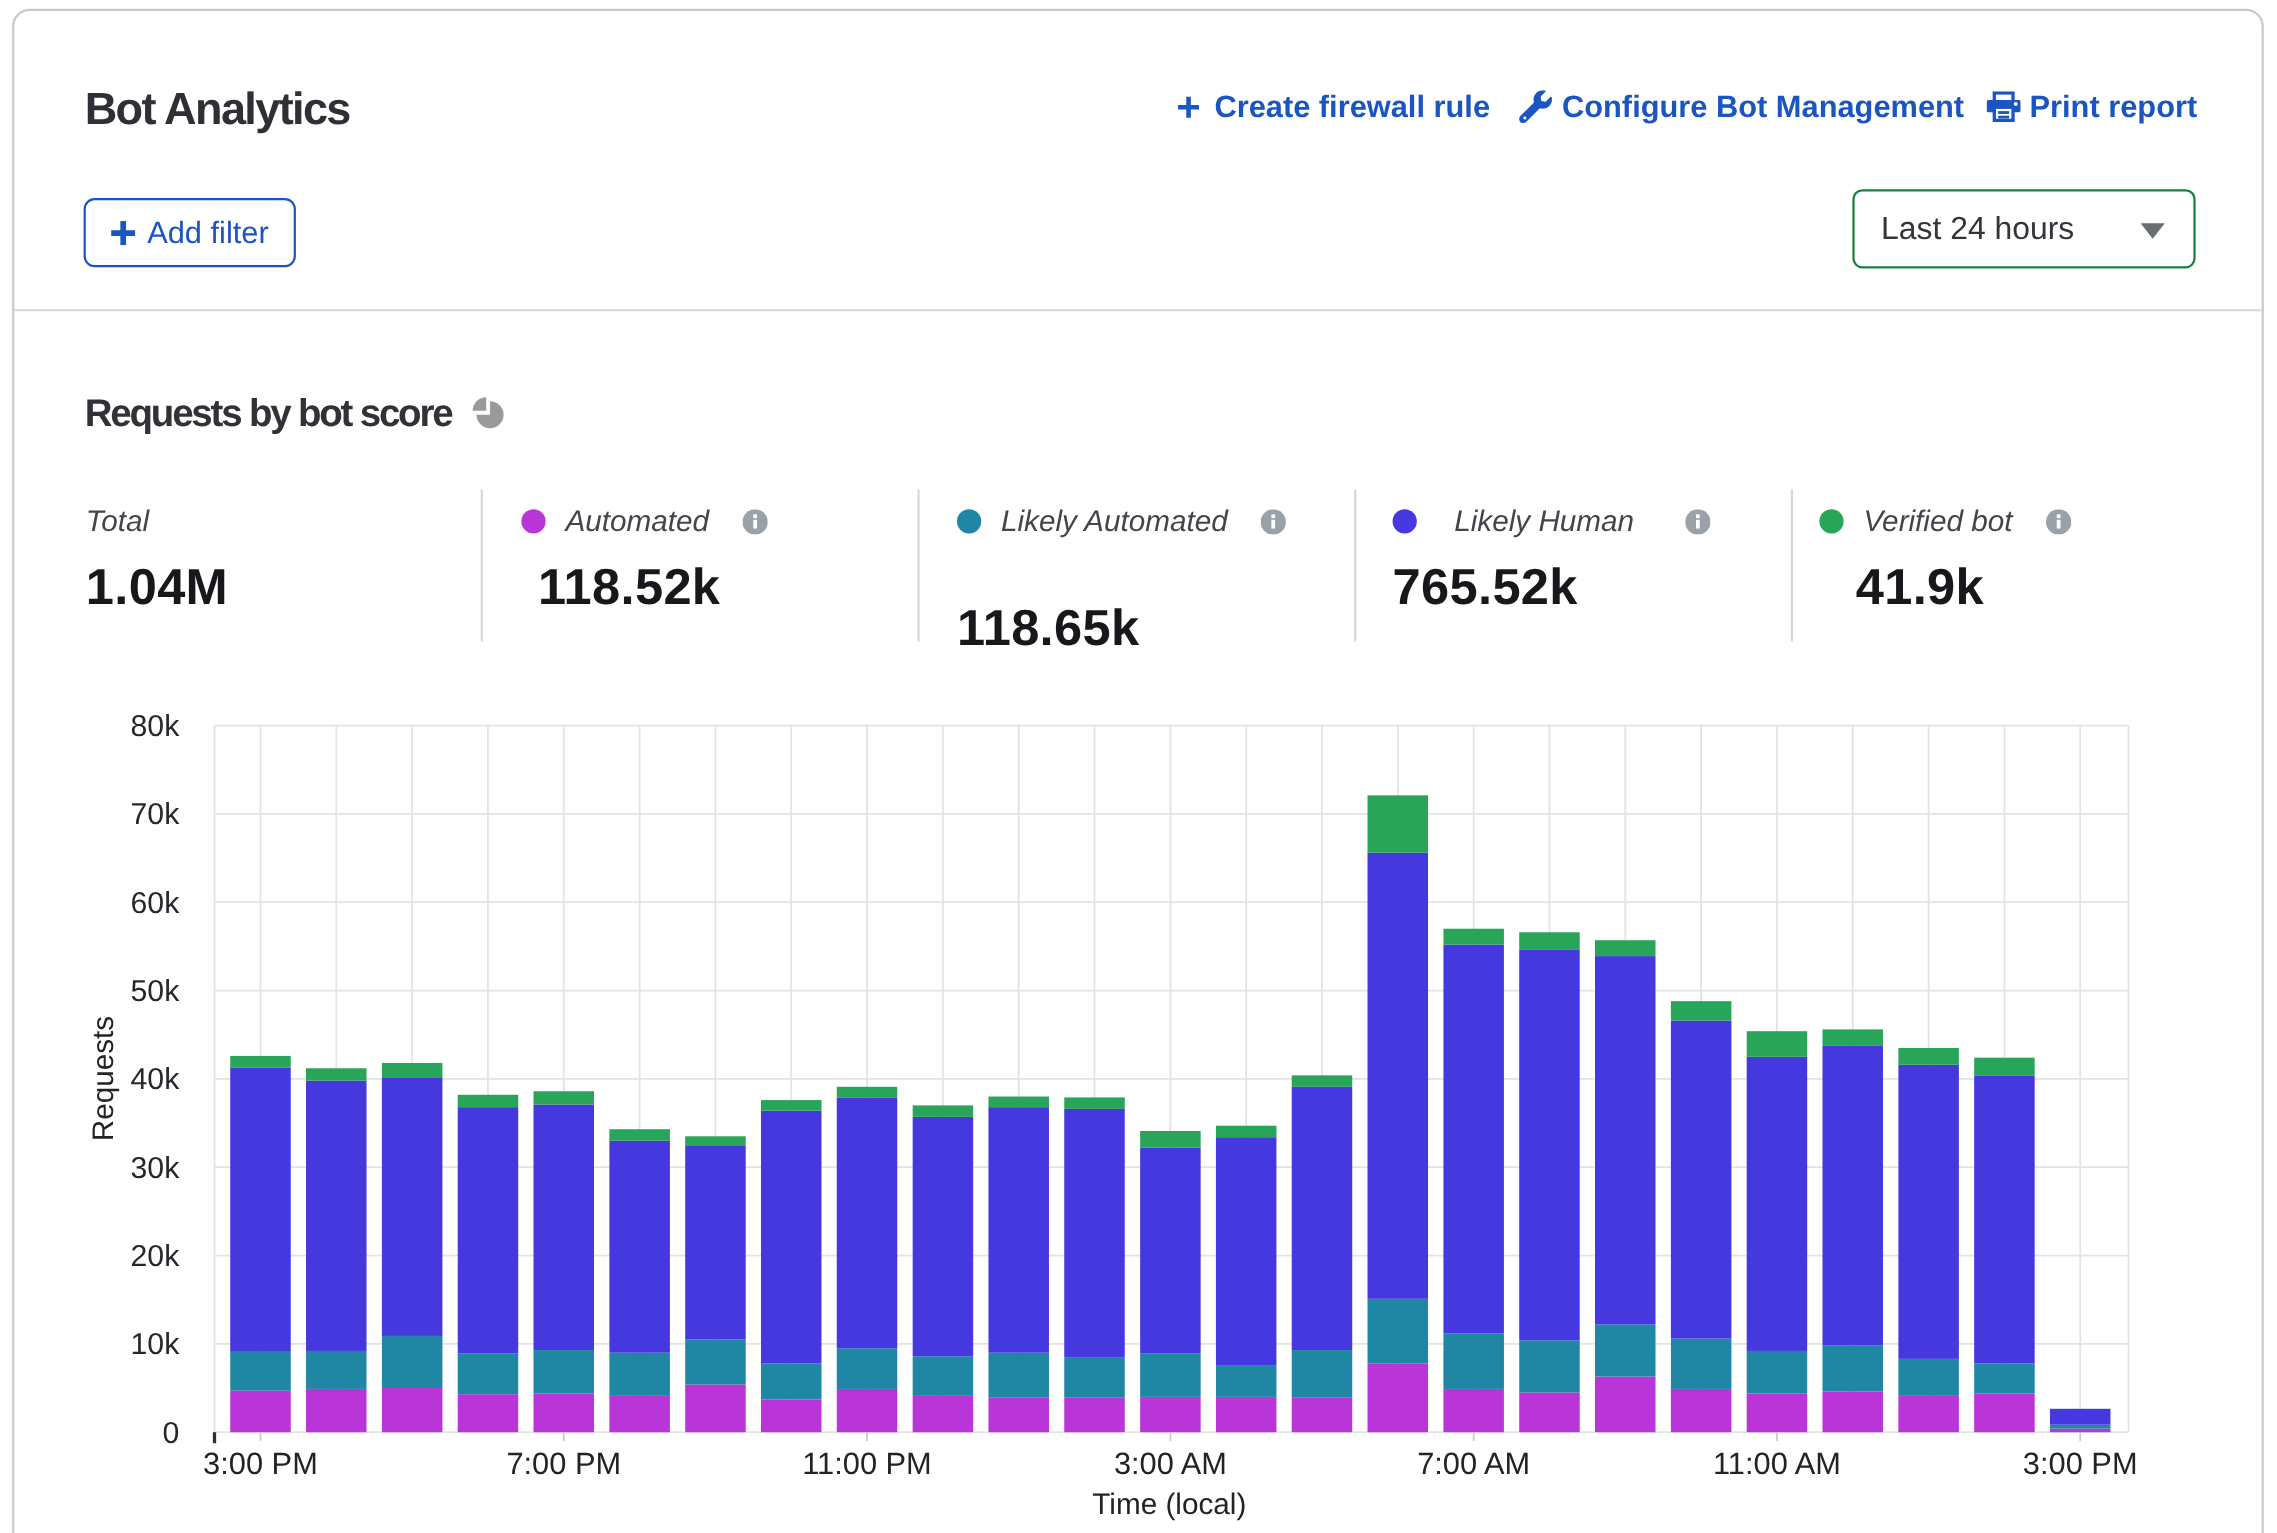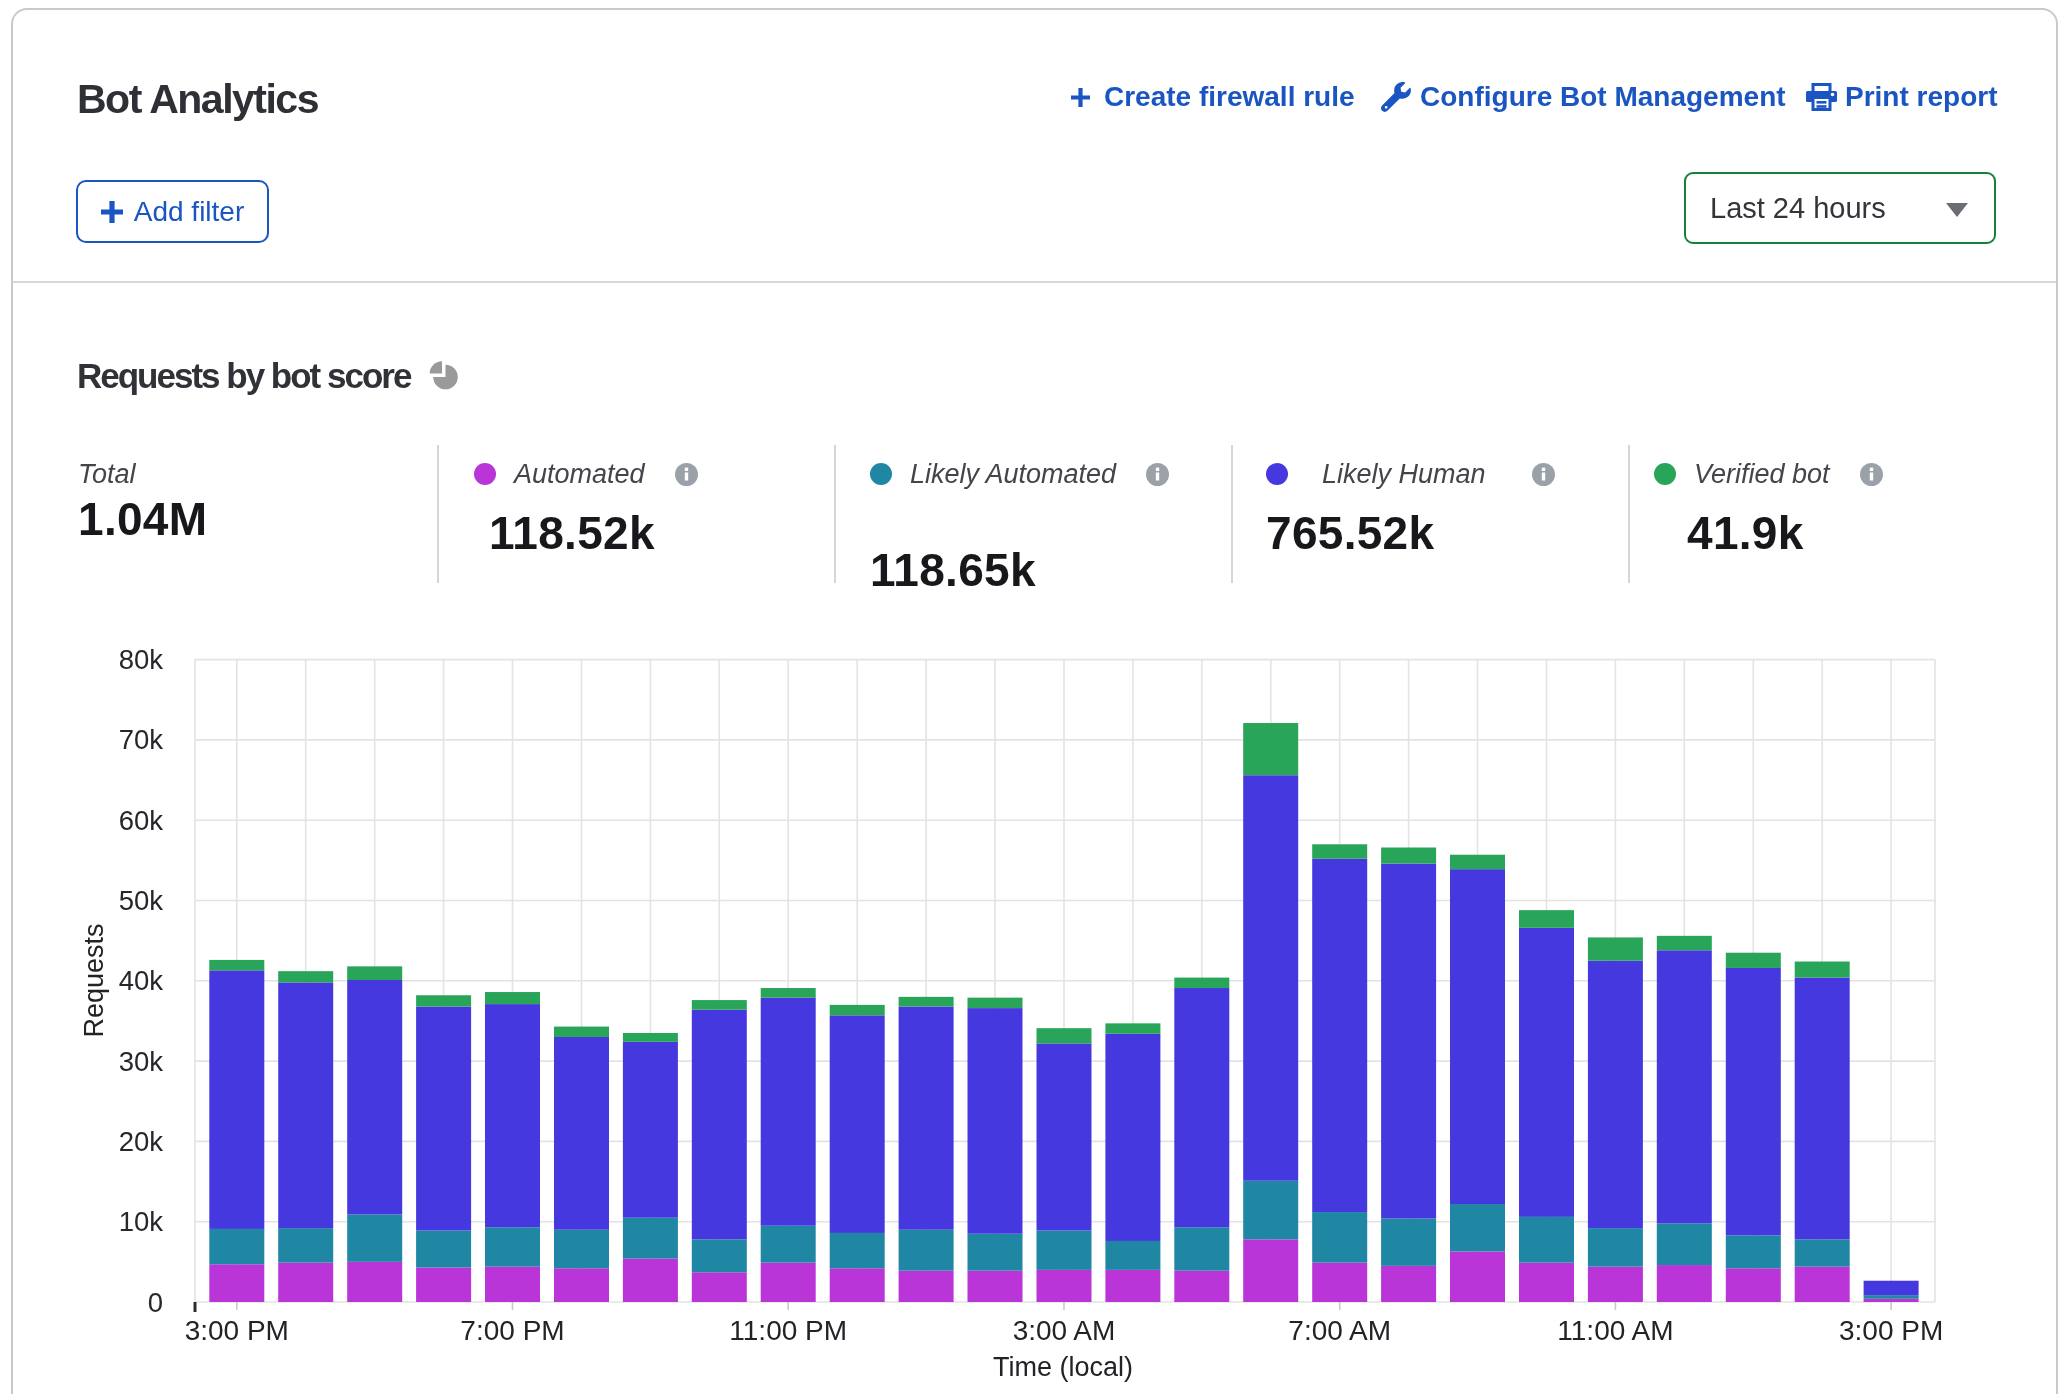--- a/index.html
+++ b/index.html
@@ -63,21 +63,21 @@
 <div class="abs h2">Requests by bot score</div>
 <svg class="abs" style="left:429px;top:361px;" width="31" height="31" viewBox="0 0 31 31">
   <path d="M16.5 16 L16.5 3.7 A12.3 12.3 0 1 1 4.2 16 Z" fill="#9a9a9a"></path>
   <path d="M13 12.5 L13 0.2 A12.3 12.3 0 0 0 0.7 12.5 Z" fill="#9a9a9a"></path>
 </svg>
 <div class="abs vdiv" style="left:437px;"></div>
 <div class="abs vdiv" style="left:834px;"></div>
 <div class="abs vdiv" style="left:1231px;"></div>
 <div class="abs vdiv" style="left:1628px;"></div>
 <div class="abs statlabel" style="left:78px;top:455px;line-height:38px;">Total</div>
-<div class="abs statval" style="left:78px;top:492px;text-align:right;">1.04M</div>
+<div class="abs statval" style="left:78px;top:506px;text-align:right;">1.04M</div>
 <div class="abs" style="left:474px;top:455px;display:flex;align-items:center;height:38px;">
     <span style="width:22px;height:22px;border-radius:50%;background:#b935d7;margin-right:18px;"></span>
     <span class="statlabel">Automated</span>
     <svg width="23" height="23" viewBox="0 0 23 23" style="margin-left:30px;">
       <circle cx="11.5" cy="11.5" r="11.5" fill="#9ba1a8"></circle>
       <rect x="9.8" y="9.5" width="3.4" height="8" fill="#fff"></rect>
       <rect x="9.8" y="4.6" width="3.4" height="3.4" fill="#fff"></rect>
     </svg>
   </div>
 <div class="abs statval" style="left:474px;top:506px;margin-left:15px;">118.52k</div>

